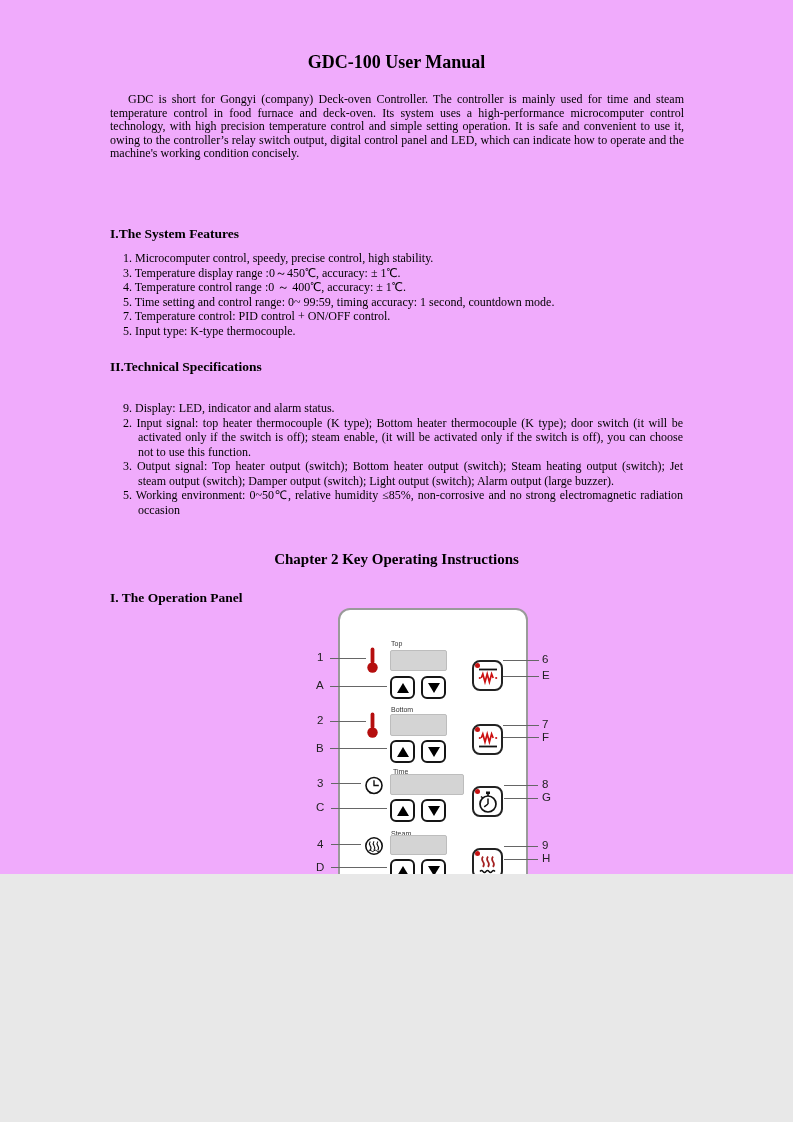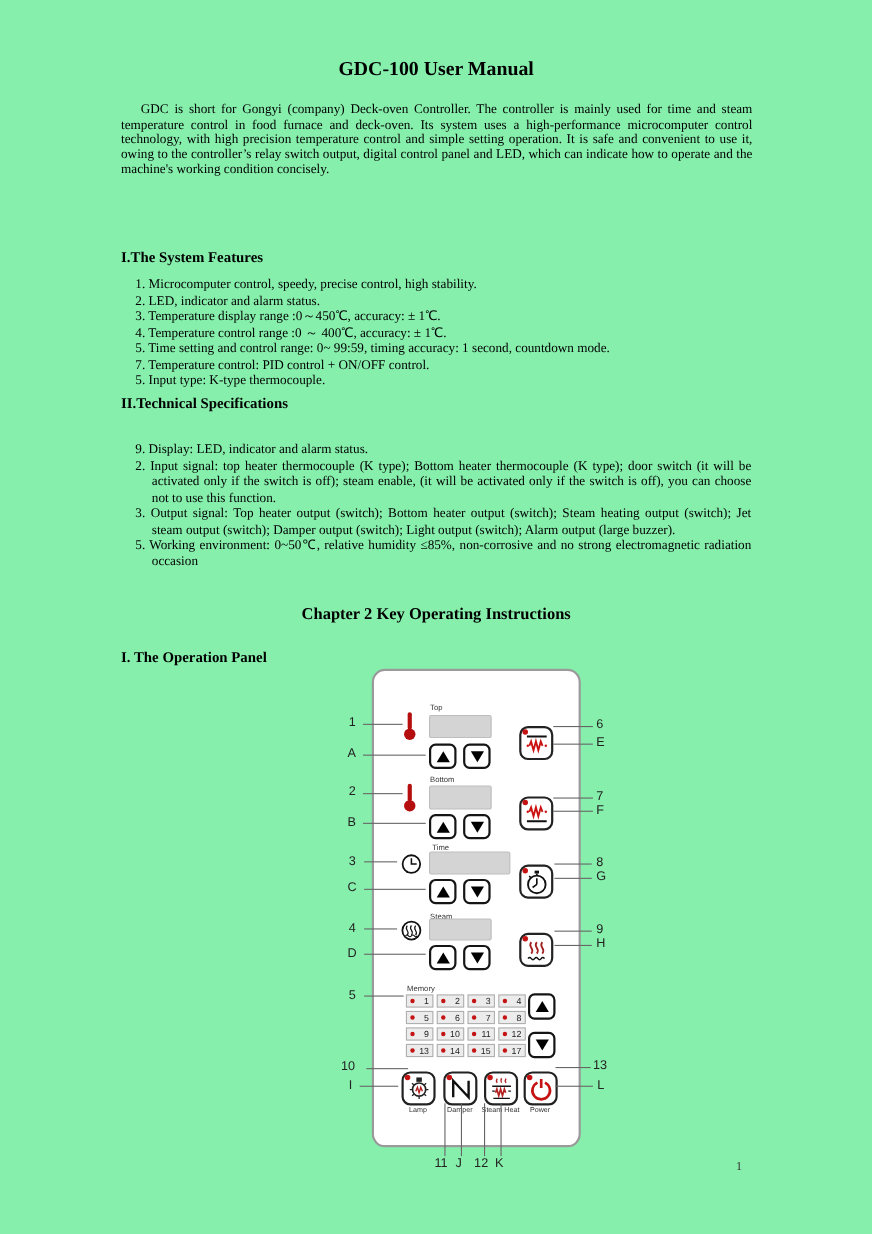--- a/index.html
+++ b/index.html
@@ -1,16 +1,16 @@
 <!DOCTYPE html>
 <html><head>
 <meta charset="utf-8">
 <style>
   html,body{margin:0;padding:0;background:#e8e8e8;}
-  .page{position:relative;width:793px;height:1122px;background:#86efac;margin:0 auto;
+  .page{position:relative;width:793px;height:874px;background:#f0abfc;margin:0 auto;
         font-family:"Liberation Serif",serif;color:#000;overflow:hidden;}
   .abs{position:absolute;}
   .doc-title{left:0;width:793px;top:52px;text-align:center;font-size:18px;font-weight:bold;}
   .chapter{left:0;width:793px;text-align:center;font-size:15px;font-weight:bold;}
   .sec{left:110px;font-size:13.5px;font-weight:bold;}
   .intro{left:110px;width:574px;top:93px;font-size:12px;line-height:13.6px;text-align:justify;text-indent:18px;}
   .list{left:123px;width:560px;}
   .li{font-size:12px;line-height:14.5px;text-align:justify;}
   .hang{padding-left:15px;text-indent:-15px;}
   .footer-num{left:669px;top:1055px;font-size:11px;color:#333;}
@@ -40,21 +40,20 @@
 </head>
 <body>
 
 <div class="page">
 
   <div class="abs doc-title">GDC-100 User Manual</div>
   <div class="abs intro">GDC is short for Gongyi (company) Deck-oven Controller. The controller is mainly used for time and steam temperature control in food furnace and deck-oven. Its system uses a high-performance microcomputer control technology, with high precision temperature control and simple setting operation. It is safe and convenient to use it, owing to the controller’s relay switch output, digital control panel and LED, which can indicate how to operate and the machine's working condition concisely.</div>
   <div class="abs sec" style="top:226px;">I.The System Features</div>
   <div class="abs list" style="top:251px;">
       <div class="li">1. Microcomputer control, speedy, precise control, high stability.</div>
-      <div class="li">2. LED, indicator and alarm status.</div>
       <div class="li">3. Temperature display range :0～450℃, accuracy: ± 1℃.</div>
       <div class="li">4. Temperature control range :0 ～ 400℃, accuracy: ± 1℃.</div>
       <div class="li">5. Time setting and control range: 0~ 99:59, timing accuracy: 1 second, countdown mode.</div>
       <div class="li">7. Temperature control: PID control + ON/OFF control.</div>
       <div class="li">5. Input type: K-type thermocouple.</div>
     </div>
   <div class="abs sec" style="top:359px;">II.Technical Specifications</div>
   <div class="abs list" style="top:401px;">
       <div class="li hang">9. Display: LED, indicator and alarm status.</div>
       <div class="li hang">2. Input signal: top heater thermocouple (K type); Bottom heater thermocouple (K type); door switch (it will be activated only if the switch is off); steam enable, (it will be activated only if the switch is off), you can choose not to use this function.</div>

